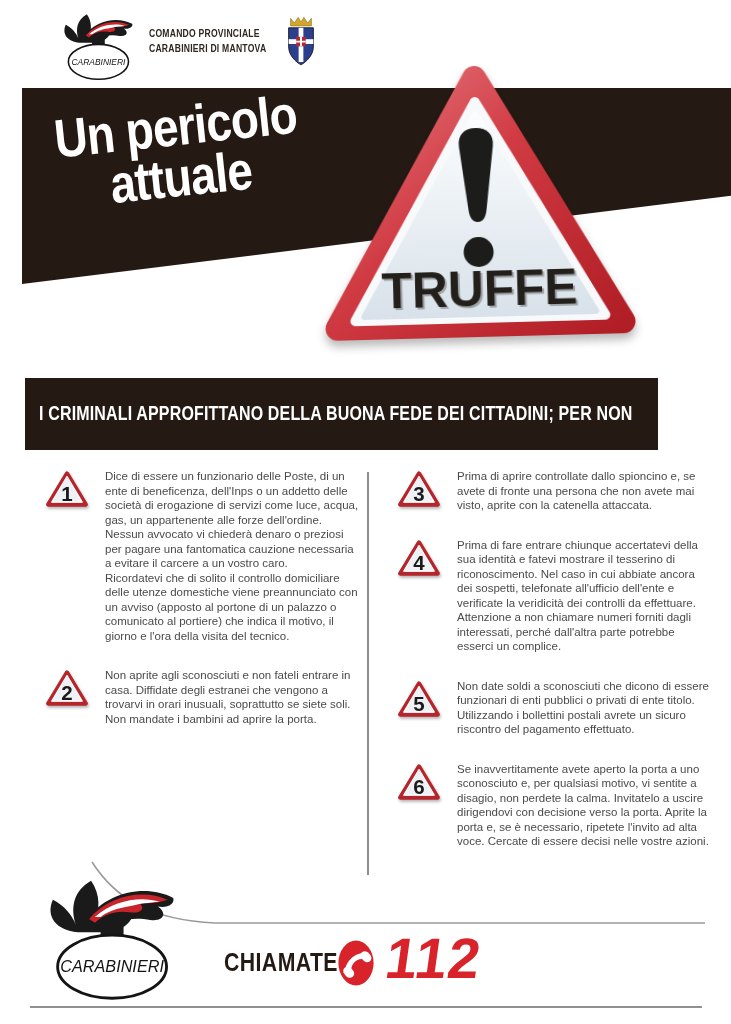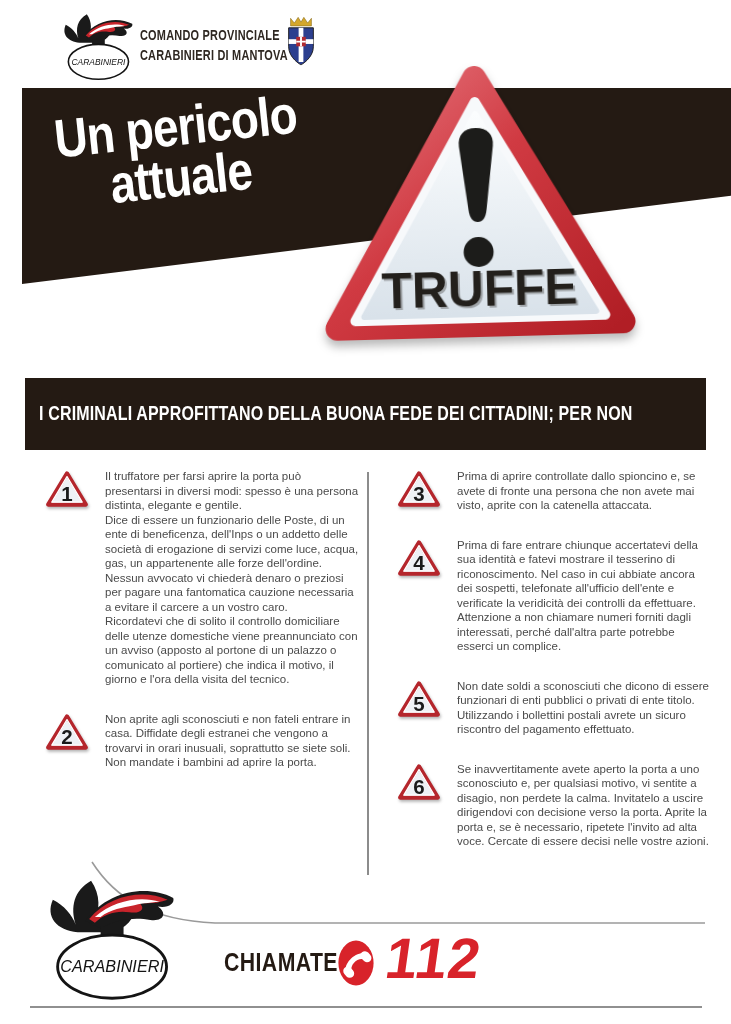--- a/index.html
+++ b/index.html
@@ -4,21 +4,21 @@
 <style>
   html,body{margin:0;padding:0;background:#fff;}
   .page{
     position:relative;width:731px;height:1024px;background:#fff;overflow:hidden;
     font-family:"Liberation Sans",sans-serif;
     --accent:#d8232a; --ink:#241a13; --tri-red:#c2272e; --body:#4a4a4a;
   }
   
   .hdr-logo{position:absolute;left:52px;top:12px;width:95px;height:69px;}
   .hdr-title{
-    position:absolute;left:140px;top:26px;font-weight:bold;font-size:14px;
+    position:absolute;left:149px;top:26px;font-weight:bold;font-size:11px;
     color:#2e2721;line-height:1.4;letter-spacing:.3px;
   }
   .cond{display:inline-block;transform-origin:0 50%;white-space:nowrap;}
   .sx78{transform:scaleX(.78);}
   .sx85{transform:scaleX(.85);}
   .sx82{transform:scaleX(.82);}
   .crest{position:absolute;left:282px;top:14px;width:38px;height:58px;}
   
   .banner{
     position:absolute;left:22px;top:88px;width:709px;height:196px;
@@ -31,21 +31,21 @@
     transform:rotate(-6deg) scaleX(.85);transform-origin:left top;
   }
   
   .big-tri{
     position:absolute;left:315px;top:56px;width:325px;height:305px;z-index:3;
     transform:rotate(-1.5deg);
     filter:drop-shadow(0 6px 5px rgba(0,0,0,.28));
   }
   
   .intro{
-    position:absolute;left:25px;top:378px;width:681px;height:72px;background:var(--ink);
+    position:absolute;left:25px;top:378px;width:633px;height:72px;background:var(--ink);
     color:#fff;display:flex;flex-direction:column;justify-content:center;
     padding-left:14px;box-sizing:border-box;
   }
   .intro-line{font-weight:bold;font-size:19.5px;line-height:1.5;letter-spacing:.2px;}
   
   .col{position:absolute;top:468px;width:315px;}
   .col-left{left:44px;}
   .col-right{left:396px;}
   .divider{position:absolute;left:367px;top:472px;width:2px;height:403px;background:#8c8c8c;}
   .tip{display:flex;gap:15px;margin-bottom:24px;}
@@ -140,21 +140,20 @@
   </div>
 
   <div class="divider"></div>
   <div class="col col-left">
     <div class="tip">
       <svg class="tip-icon" viewBox="0 0 56 50">
         <use href="#tip-tri-sym"></use>
         <text x="28" y="40" text-anchor="middle" font-size="25" font-weight="bold" fill="#1a1a1a">1</text>
       </svg>
       <div class="tip-body">
-          <div class="tip-par">Il truffatore per farsi aprire la porta può presentarsi in diversi modi: spesso è una persona distinta, elegante e gentile.</div>
           <div class="tip-par">Dice di essere un funzionario delle Poste, di un ente di beneficenza, dell'Inps o un addetto delle società di erogazione di servizi come luce, acqua, gas, un appartenente alle forze dell'ordine. Nessun avvocato vi chiederà denaro o preziosi per pagare una fantomatica cauzione necessaria a evitare il carcere a un vostro caro.</div>
           <div class="tip-par">Ricordatevi che di solito il controllo domiciliare delle utenze domestiche viene preannunciato con un avviso (apposto al portone di un palazzo o comunicato al portiere) che indica il motivo, il giorno e l'ora della visita del tecnico.</div>
         </div>
     </div>
 
     <div class="tip">
       <svg class="tip-icon" viewBox="0 0 56 50">
         <use href="#tip-tri-sym"></use>
         <text x="28" y="40" text-anchor="middle" font-size="25" font-weight="bold" fill="#1a1a1a">2</text>
       </svg>

